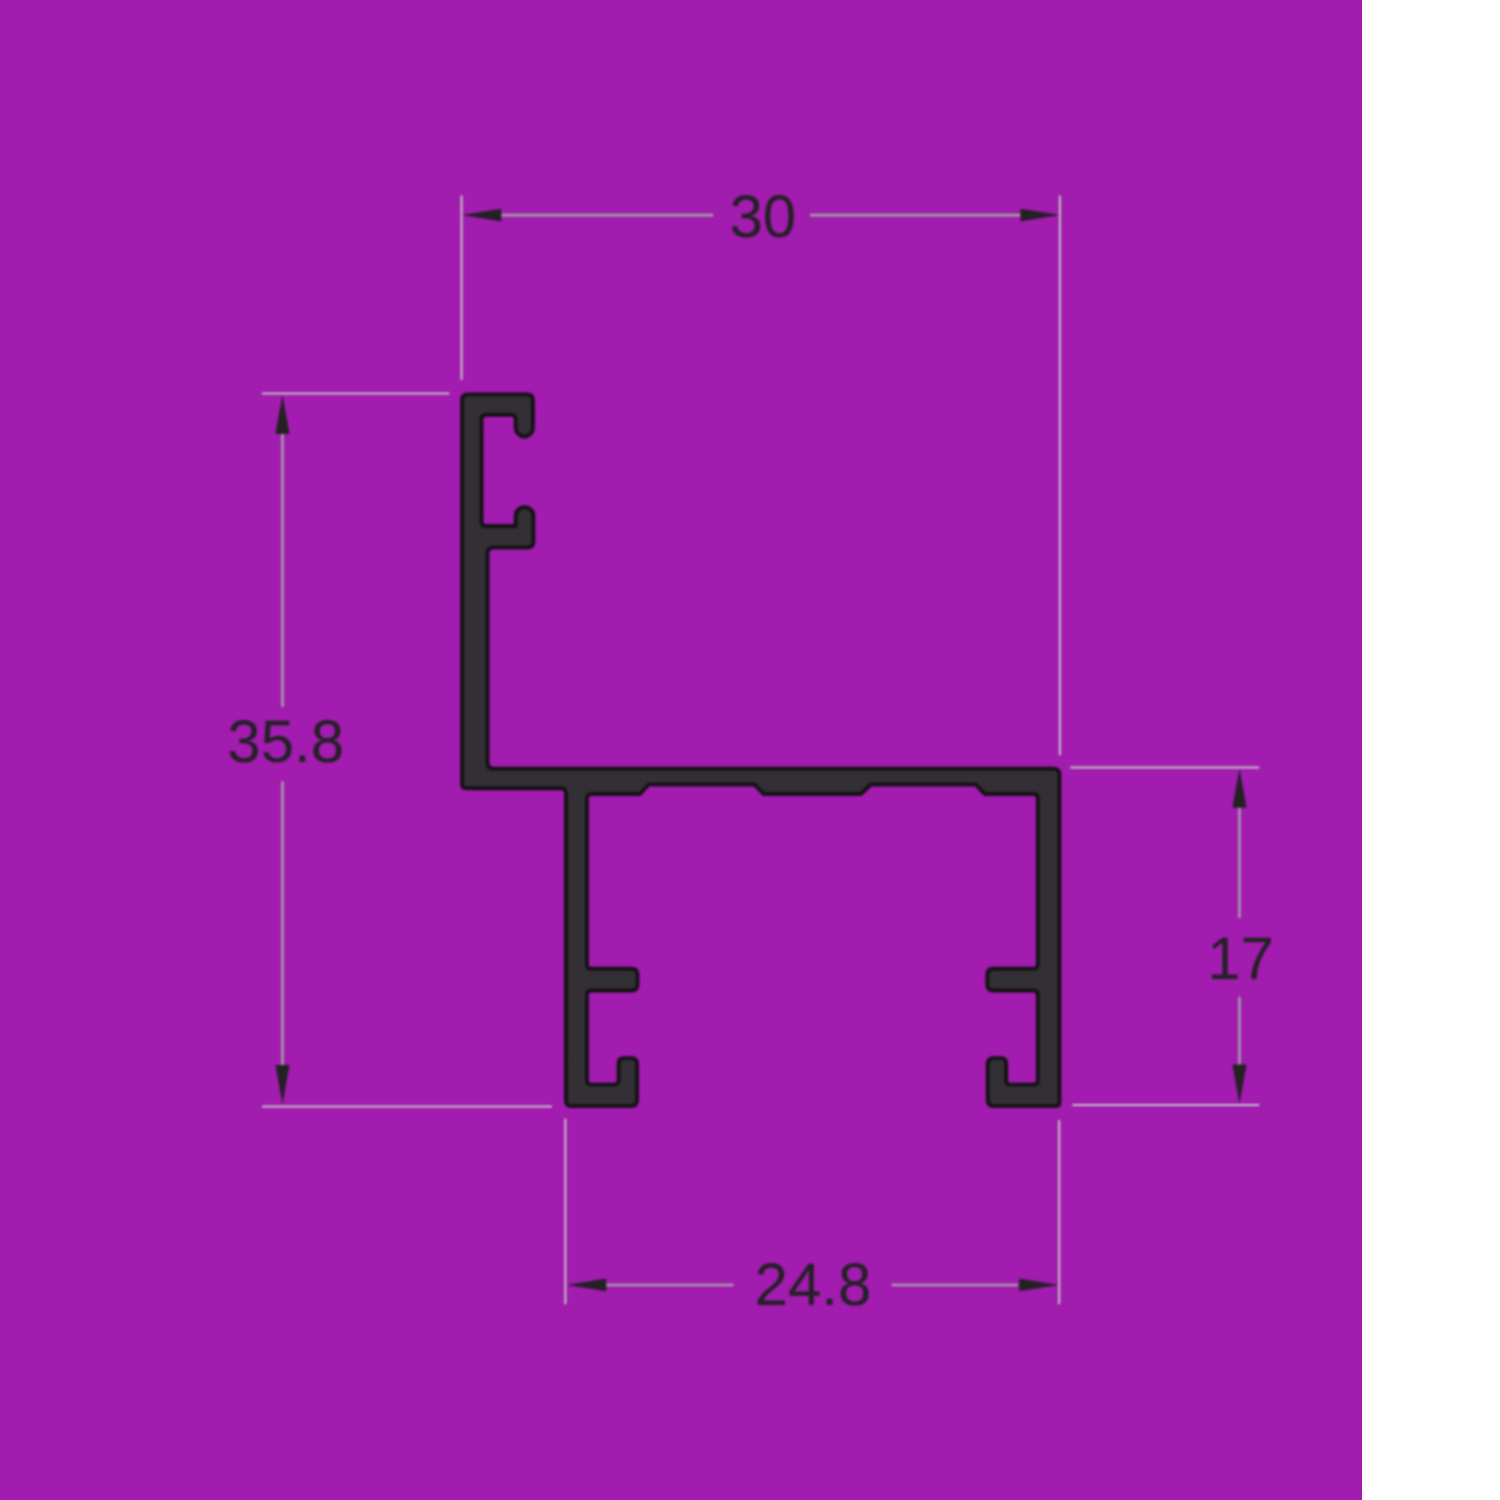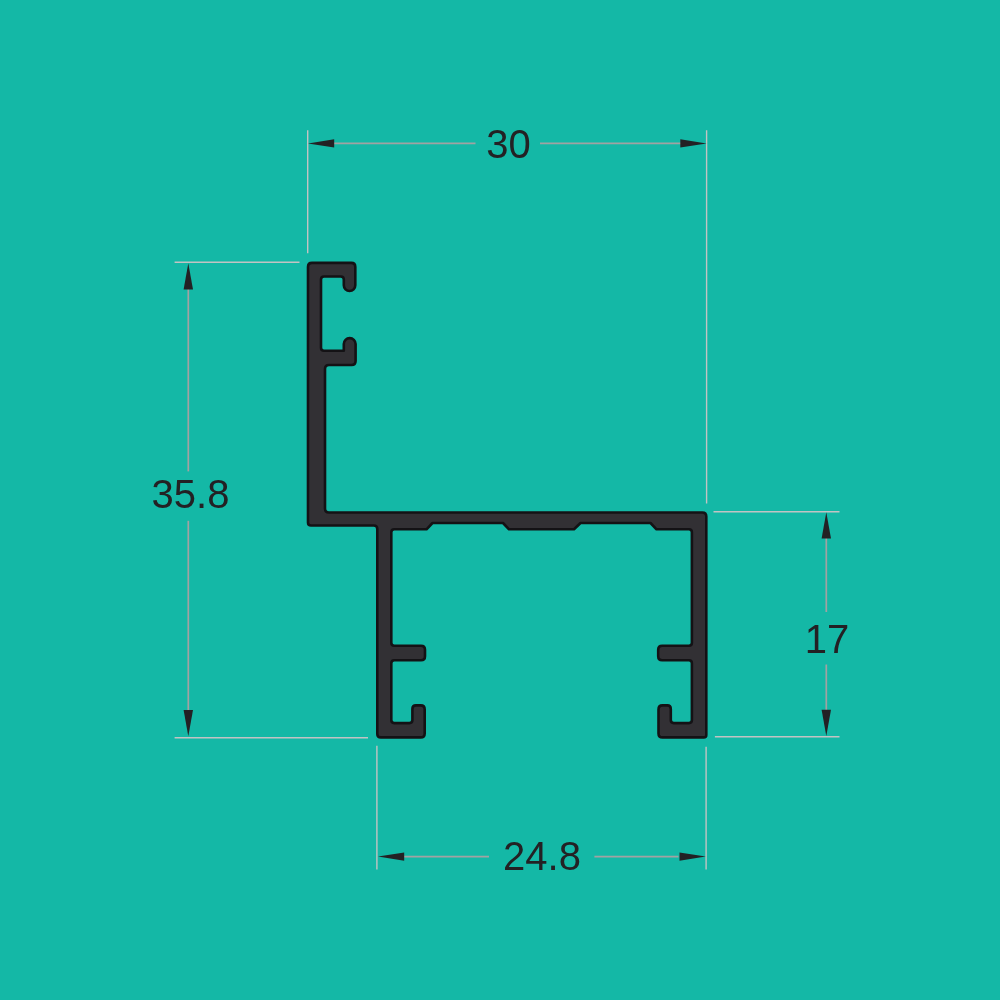--- a/index.html
+++ b/index.html
@@ -1,16 +1,16 @@
 <!DOCTYPE html>
 <html><head>
 <meta charset="utf-8">
 <style>
   html,body{margin:0;padding:0;background:#ffffff;}
-  .page{width:1000px;height:1000px;position:relative;background:#14b8a6;overflow:hidden;}
+  .page{width:908px;height:1000px;position:relative;background:#a21caf;overflow:hidden;}
   svg{position:absolute;left:0;top:0;}
   text{font-family:"Liberation Sans",sans-serif;fill:#232124;}
 </style>
 </head>
 <body>
 <div class="page">
 <svg width="1000" height="1000" viewBox="0 0 1000 1000" style="filter:blur(0.75px)">
   <g>
 
     <path fill="#323034" stroke="#141215" stroke-width="2.6" stroke-linejoin="round" d="

